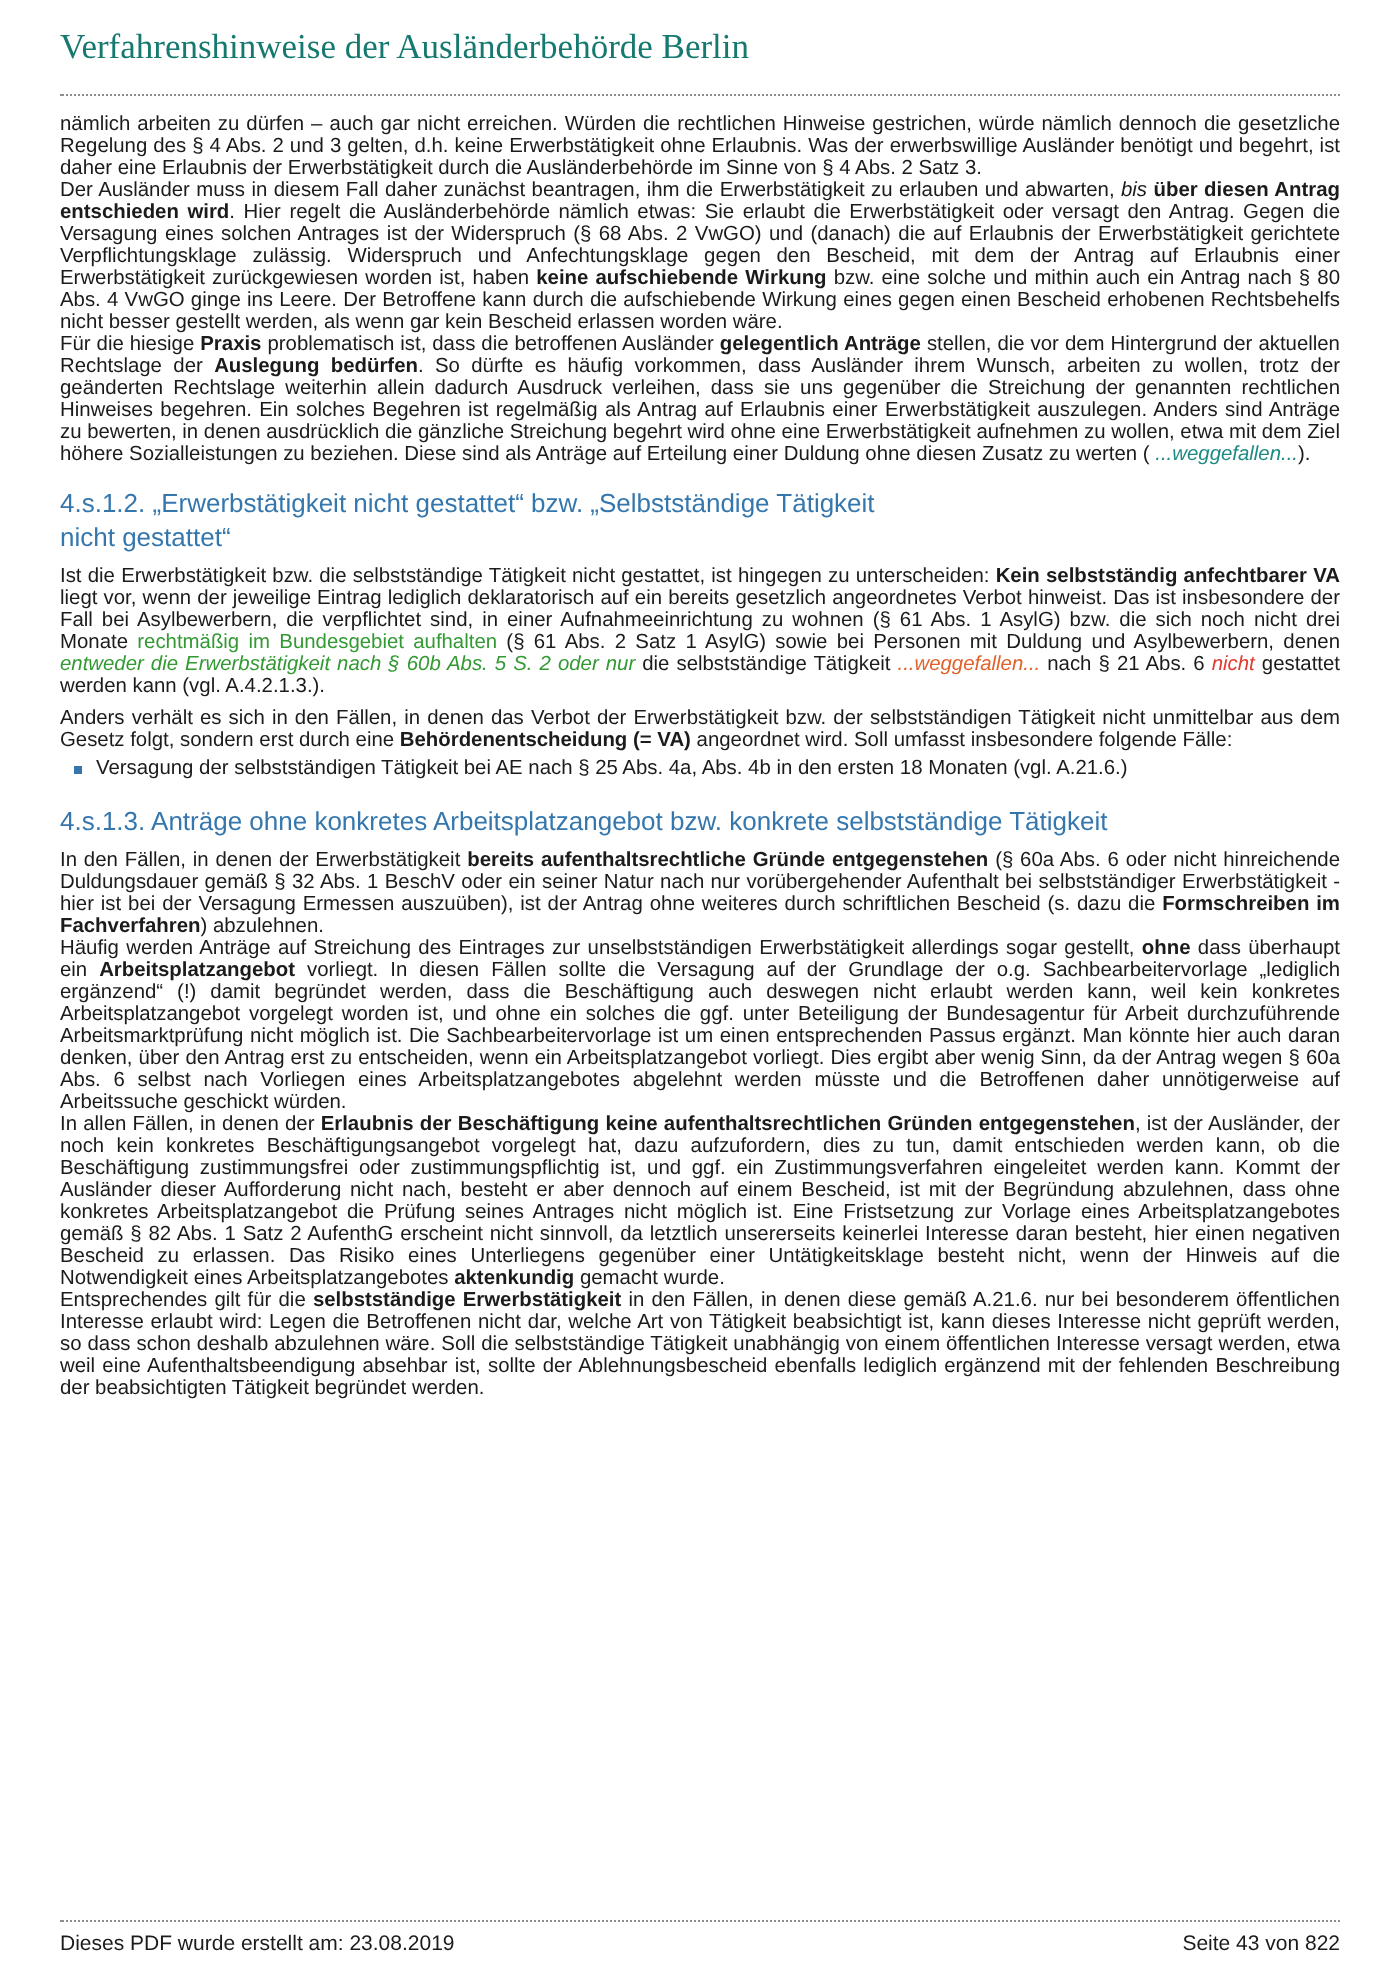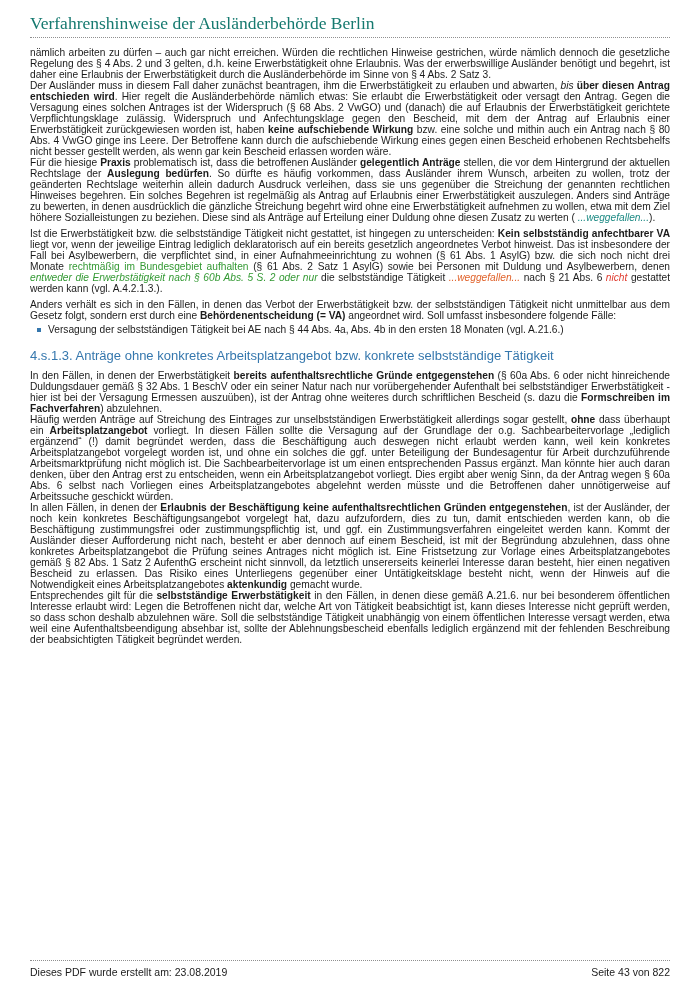--- a/index.html
+++ b/index.html
@@ -14,21 +14,21 @@
     width:700px; height:990px;
     background:#ffffff;
     overflow:hidden;
     padding:13px 30px 0 30px;
   }
   .doc-title {
     font-family:"Liberation Serif", serif;
     font-size:17.5px;
     line-height:21px;
     color:var(--c-title, #15796f);
-    margin-bottom:3px;
+    margin-bottom:13px;
   }
   .dotted-rule {
     height:1px;
     border-bottom:1px dotted #8f8f8f;
     margin-bottom:9px;
   }
   .doc-para {
     font-size:10.2px;
     line-height:11px;
     text-align:justify;
@@ -75,24 +75,25 @@
 <body>
 
 <div class="page">
   <div class="doc-title">Verfahrenshinweise der Ausländerbehörde Berlin</div>
   <div class="dotted-rule"></div>
 
   <div class="body-content">
       <p class="doc-para"><span>nämlich arbeiten zu dürfen – auch gar nicht erreichen. Würden die rechtlichen Hinweise gestrichen, würde nämlich dennoch die gesetzliche Regelung des § 4 Abs. 2 und 3 gelten, d.h. keine Erwerbstätigkeit ohne Erlaubnis. Was der erwerbswillige Ausländer benötigt und begehrt, ist daher eine Erlaubnis der Erwerbstätigkeit durch die Ausländerbehörde im Sinne von § 4 Abs. 2 Satz 3.</span></p>
       <p class="doc-para"><span>Der Ausländer muss in diesem Fall daher zunächst beantragen, ihm die Erwerbstätigkeit zu erlauben und abwarten, </span><span class="i">bis</span><span> </span><span class="b">über diesen Antrag entschieden wird</span><span>. Hier regelt die Ausländerbehörde nämlich etwas: Sie erlaubt die Erwerbstätigkeit oder versagt den Antrag. Gegen die Versagung eines solchen Antrages ist der Widerspruch (§ 68 Abs. 2 VwGO) und (danach) die auf Erlaubnis der Erwerbstätigkeit gerichtete Verpflichtungsklage zulässig. Widerspruch und Anfechtungsklage gegen den Bescheid, mit dem der Antrag auf Erlaubnis einer Erwerbstätigkeit zurückgewiesen worden ist, haben </span><span class="b">keine aufschiebende Wirkung</span><span> bzw. eine solche und mithin auch ein Antrag nach § 80 Abs. 4 VwGO ginge ins Leere. Der Betroffene kann durch die aufschiebende Wirkung eines gegen einen Bescheid erhobenen Rechtsbehelfs nicht besser gestellt werden, als wenn gar kein Bescheid erlassen worden wäre.</span></p>
       <p class="doc-para"><span>Für die hiesige </span><span class="b">Praxis</span><span> problematisch ist, dass die betroffenen Ausländer </span><span class="b">gelegentlich Anträge</span><span> stellen, die vor dem Hintergrund der aktuellen Rechtslage der </span><span class="b">Auslegung bedürfen</span><span>. So dürfte es häufig vorkommen, dass Ausländer ihrem Wunsch, arbeiten zu wollen, trotz der geänderten Rechtslage weiterhin allein dadurch Ausdruck verleihen, dass sie uns gegenüber die Streichung der genannten rechtlichen Hinweises begehren. Ein solches Begehren ist regelmäßig als Antrag auf Erlaubnis einer Erwerbstätigkeit auszulegen. Anders sind Anträge zu bewerten, in denen ausdrücklich die gänzliche Streichung begehrt wird ohne eine Erwerbstätigkeit aufnehmen zu wollen, etwa mit dem Ziel höhere Sozialleistungen zu beziehen. Diese sind als Anträge auf Erteilung einer Duldung ohne diesen Zusatz zu werten ( </span><span class="i" style="color: rgb(29, 138, 132);">...weggefallen...</span><span>).</span></p>
+      <div class="doc-heading"><span>4.s.1.2. „Erwerbstätigkeit nicht gestattet“ bzw. „Selbstständige Tätigkeit</span><br><span>nicht gestattet“</span></div>
       <p class="doc-para gap"><span>Ist die Erwerbstätigkeit bzw. die selbstständige Tätigkeit nicht gestattet, ist hingegen zu unterscheiden: </span><span class="b">Kein selbstständig anfechtbarer VA</span><span> liegt vor, wenn der jeweilige Eintrag lediglich deklaratorisch auf ein bereits gesetzlich angeordnetes Verbot hinweist. Das ist insbesondere der Fall bei Asylbewerbern, die verpflichtet sind, in einer Aufnahmeeinrichtung zu wohnen (§ 61 Abs. 1 AsylG) bzw. die sich noch nicht drei Monate </span><span style="color: rgb(51, 153, 51);">rechtmäßig im Bundesgebiet aufhalten</span><span> (§ 61 Abs. 2 Satz 1 AsylG) sowie bei Personen mit Duldung und Asylbewerbern, denen </span><span class="i" style="color: rgb(51, 153, 51);">entweder die Erwerbstätigkeit nach § 60b Abs. 5 S. 2 oder nur</span><span> die selbstständige Tätigkeit </span><span class="i" style="color: rgb(224, 98, 42);">...weggefallen...</span><span> nach § 21 Abs. 6 </span><span class="i" style="color: rgb(224, 59, 47);">nicht</span><span> gestattet werden kann (vgl. A.4.2.1.3.).</span></p>
       <p class="doc-para gap"><span>Anders verhält es sich in den Fällen, in denen das Verbot der Erwerbstätigkeit bzw. der selbstständigen Tätigkeit nicht unmittelbar aus dem Gesetz folgt, sondern erst durch eine </span><span class="b">Behördenentscheidung (= VA)</span><span> angeordnet wird. Soll umfasst insbesondere folgende Fälle:</span></p>
       <ul class="doc-list">
-        <li><span class="bullet-square"></span><span>Versagung der selbstständigen Tätigkeit bei AE nach § 44 Abs. 4a, Abs. 4b in den ersten 18 Monaten (vgl. A.21.6.)</span></li>
+        <li><span class="bullet-square"></span><span>Versagung der selbstständigen Tätigkeit bei AE nach § 25 Abs. 4a, Abs. 4b in den ersten 18 Monaten (vgl. A.21.6.)</span></li>
       </ul>
       <div class="doc-heading"><span>4.s.1.3. Anträge ohne konkretes Arbeitsplatzangebot bzw. konkrete selbstständige Tätigkeit</span></div>
       <p class="doc-para"><span>In den Fällen, in denen der Erwerbstätigkeit </span><span class="b">bereits aufenthaltsrechtliche Gründe entgegenstehen</span><span> (§ 60a Abs. 6 oder nicht hinreichende Duldungsdauer gemäß § 32 Abs. 1 BeschV oder ein seiner Natur nach nur vorübergehender Aufenthalt bei selbstständiger Erwerbstätigkeit - hier ist bei der Versagung Ermessen auszuüben), ist der Antrag ohne weiteres durch schriftlichen Bescheid (s. dazu die </span><span class="b">Formschreiben im Fachverfahren</span><span>) abzulehnen.</span></p>
       <p class="doc-para"><span>Häufig werden Anträge auf Streichung des Eintrages zur unselbstständigen Erwerbstätigkeit allerdings sogar gestellt, </span><span class="b">ohne</span><span> dass überhaupt ein </span><span class="b">Arbeitsplatzangebot</span><span> vorliegt. In diesen Fällen sollte die Versagung auf der Grundlage der o.g. Sachbearbeitervorlage „lediglich ergänzend“ (!) damit begründet werden, dass die Beschäftigung auch deswegen nicht erlaubt werden kann, weil kein konkretes Arbeitsplatzangebot vorgelegt worden ist, und ohne ein solches die ggf. unter Beteiligung der Bundesagentur für Arbeit durchzuführende Arbeitsmarktprüfung nicht möglich ist. Die Sachbearbeitervorlage ist um einen entsprechenden Passus ergänzt. Man könnte hier auch daran denken, über den Antrag erst zu entscheiden, wenn ein Arbeitsplatzangebot vorliegt. Dies ergibt aber wenig Sinn, da der Antrag wegen § 60a Abs. 6 selbst nach Vorliegen eines Arbeitsplatzangebotes abgelehnt werden müsste und die Betroffenen daher unnötigerweise auf Arbeitssuche geschickt würden.</span></p>
       <p class="doc-para"><span>In allen Fällen, in denen der </span><span class="b">Erlaubnis der Beschäftigung keine aufenthaltsrechtlichen Gründen entgegenstehen</span><span>, ist der Ausländer, der noch kein konkretes Beschäftigungsangebot vorgelegt hat, dazu aufzufordern, dies zu tun, damit entschieden werden kann, ob die Beschäftigung zustimmungsfrei oder zustimmungspflichtig ist, und ggf. ein Zustimmungsverfahren eingeleitet werden kann. Kommt der Ausländer dieser Aufforderung nicht nach, besteht er aber dennoch auf einem Bescheid, ist mit der Begründung abzulehnen, dass ohne konkretes Arbeitsplatzangebot die Prüfung seines Antrages nicht möglich ist. Eine Fristsetzung zur Vorlage eines Arbeitsplatzangebotes gemäß § 82 Abs. 1 Satz 2 AufenthG erscheint nicht sinnvoll, da letztlich unsererseits keinerlei Interesse daran besteht, hier einen negativen Bescheid zu erlassen. Das Risiko eines Unterliegens gegenüber einer Untätigkeitsklage besteht nicht, wenn der Hinweis auf die Notwendigkeit eines Arbeitsplatzangebotes </span><span class="b">aktenkundig</span><span> gemacht wurde.</span></p>
       <p class="doc-para"><span>Entsprechendes gilt für die </span><span class="b">selbstständige Erwerbstätigkeit</span><span> in den Fällen, in denen diese gemäß A.21.6. nur bei besonderem öffentlichen Interesse erlaubt wird: Legen die Betroffenen nicht dar, welche Art von Tätigkeit beabsichtigt ist, kann dieses Interesse nicht geprüft werden, so dass schon deshalb abzulehnen wäre. Soll die selbstständige Tätigkeit unabhängig von einem öffentlichen Interesse versagt werden, etwa weil eine Aufenthaltsbeendigung absehbar ist, sollte der Ablehnungsbescheid ebenfalls lediglich ergänzend mit der fehlenden Beschreibung der beabsichtigten Tätigkeit begründet werden.</span></p>
     </div>
 
   <div class="footer">
     <div class="dotted-rule"></div>

